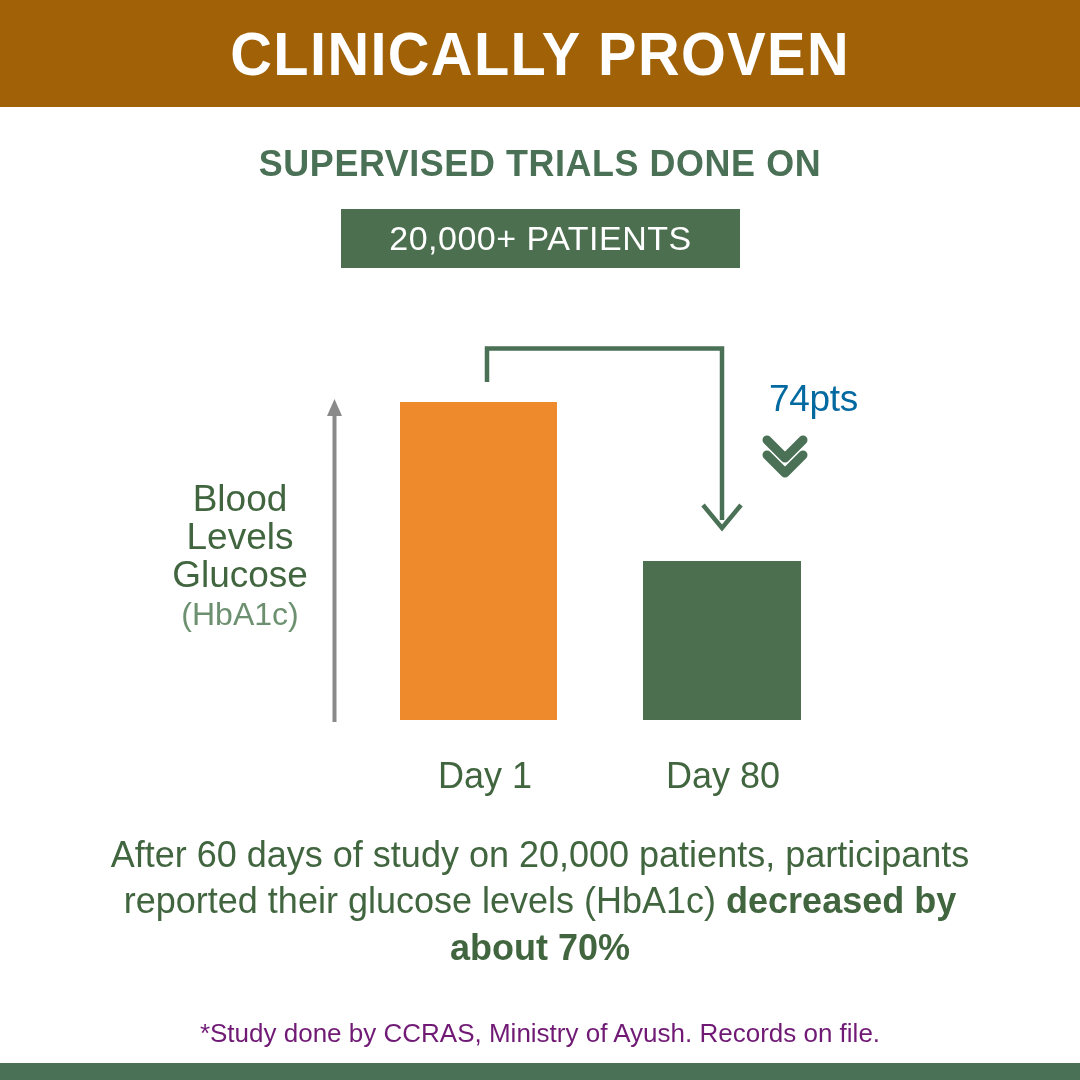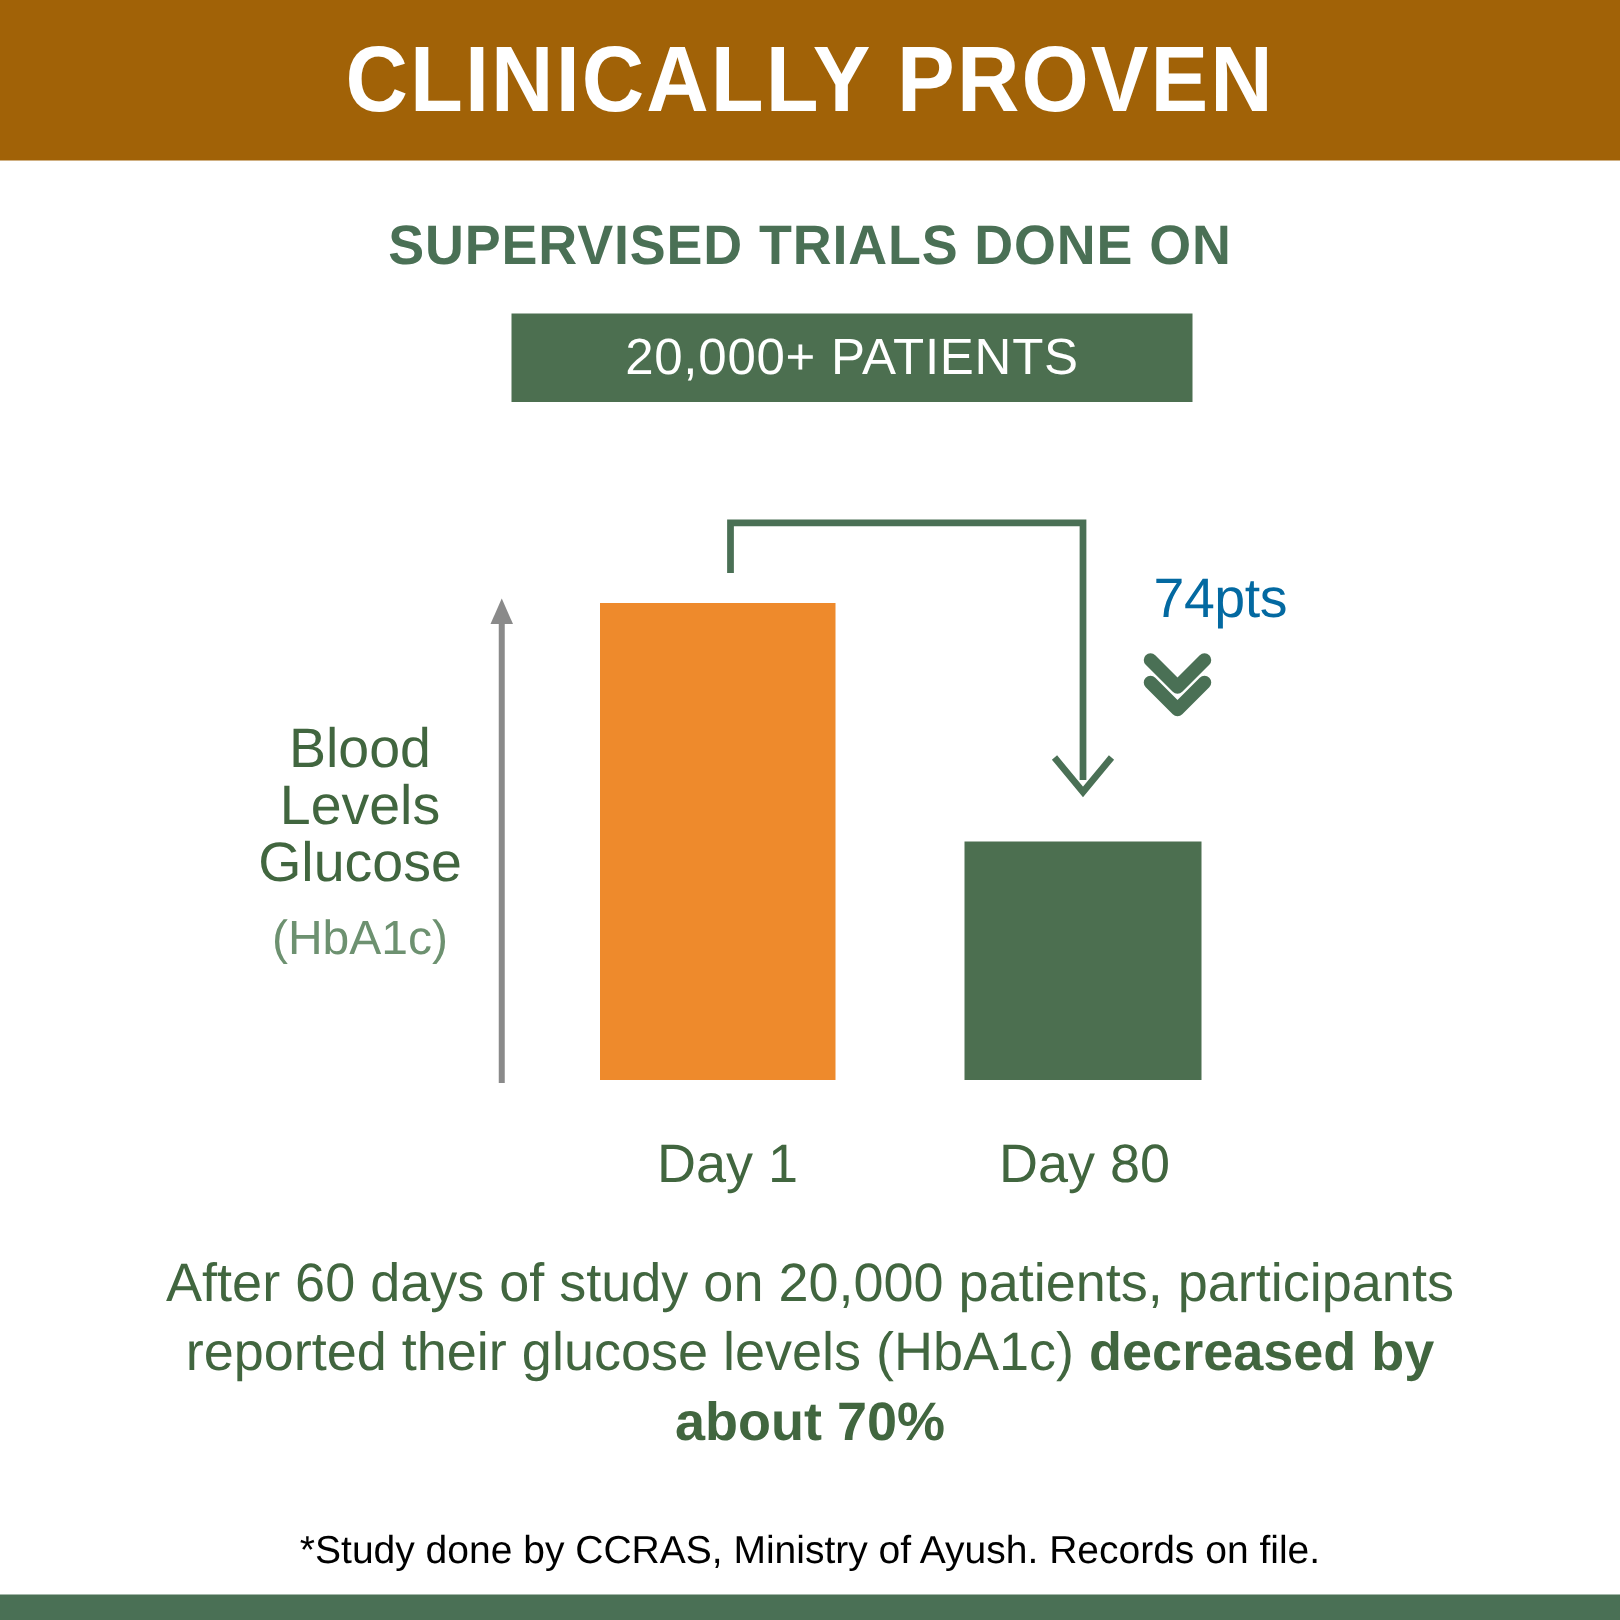--- a/index.html
+++ b/index.html
@@ -44,21 +44,21 @@
     color: #4a7055;
     font-size: 37px;
     font-weight: bold;
     letter-spacing: 0.6px;
     transform: scaleX(0.97);
     white-space: nowrap;
   }
   #patients-chip {
     position: absolute;
     left: 341px; top: 209px;
-    width: 454px; height: 59px;
+    width: 399px; height: 59px;
     background: #4c6f50;
     display: flex;
     align-items: center;
     justify-content: center;
   }
   #patients-chip-label {
     color: #ffffff;
     font-size: 34px;
     font-weight: normal;
     letter-spacing: 0.5px;
@@ -84,21 +84,21 @@
   .axis-label-main {
     display: block;
     color: #41663f;
     font-size: 37px;
     font-weight: normal;
   }
   .axis-label-sub {
     display: block;
     color: #6d9170;
     font-size: 32px;
-    margin-top: 15px;
+    margin-top: 4px;
   }
 
   .bar-tick-label {
     position: absolute;
     color: #41663f;
     font-size: 36px;
     text-align: center;
     white-space: nowrap;
   }
   #tick-day1  { left: 385px; top: 755px; width: 200px; }
@@ -124,21 +124,21 @@
     font-size: 36px;
     line-height: 1.29;
   }
   #body-copy .em { font-weight: bold; }
 
   #footnote {
     position: absolute;
     left: 90px; top: 1018px;
     width: 900px;
     text-align: center;
-    color: #000000;
+    color: #701a75;
     font-size: 26px;
     white-space: nowrap;
   }
 
   #bottom-bar {
     position: absolute;
     left: 0; top: 1063px;
     width: 1080px; height: 17px;
     background: #4a7055;
   }

